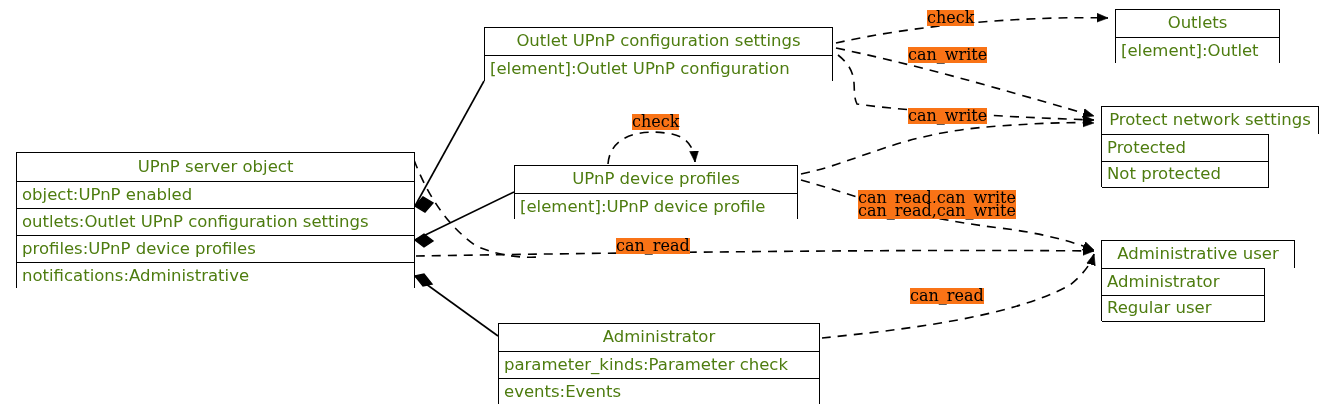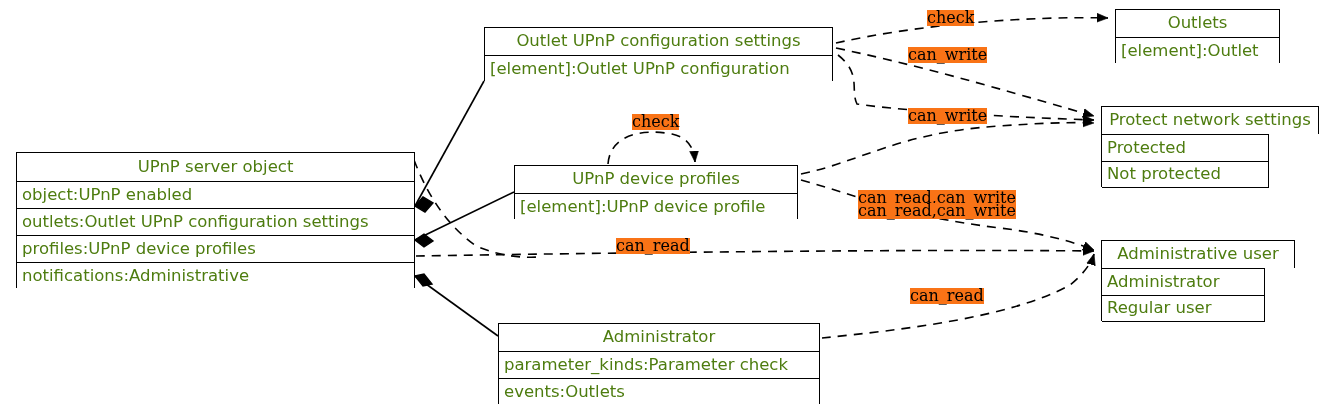--- a/index.html
+++ b/index.html
@@ -125,21 +125,21 @@
   </div>
 
   <div class="uml-class" style="left:514px; top:165px; width:284px; height:54px;">
     <div class="uml-row title" style="height:27px;">UPnP device profiles</div>
     <div class="uml-row" style="height:27px;">[element]:UPnP device profile</div>
   </div>
 
   <div class="uml-class" style="left:498px; top:323px; width:322px; height:81px;">
     <div class="uml-row title" style="height:27px;">Administrator</div>
     <div class="uml-row" style="height:27px;">parameter_kinds:Parameter check</div>
-    <div class="uml-row" style="height:27px;">events:Outlets</div>
+    <div class="uml-row" style="height:27px;">events:Events</div>
   </div>
 
   <div class="uml-class" style="left:1115px; top:9px; width:165px; height:54px;">
     <div class="uml-row title" style="height:27px;">Outlets</div>
     <div class="uml-row" style="height:27px;">[element]:Outlet</div>
   </div>
 
   <div class="uml-class" style="left:1101px; top:106px; width:218px; height:81px; border-bottom:none; border-right:none;">
     <div class="uml-row title" style="height:27px; border-right:1.6px solid #000;">Protect network settings</div>
     <div class="uml-row narrow" style="height:27px; width:167px;">Protected</div>

